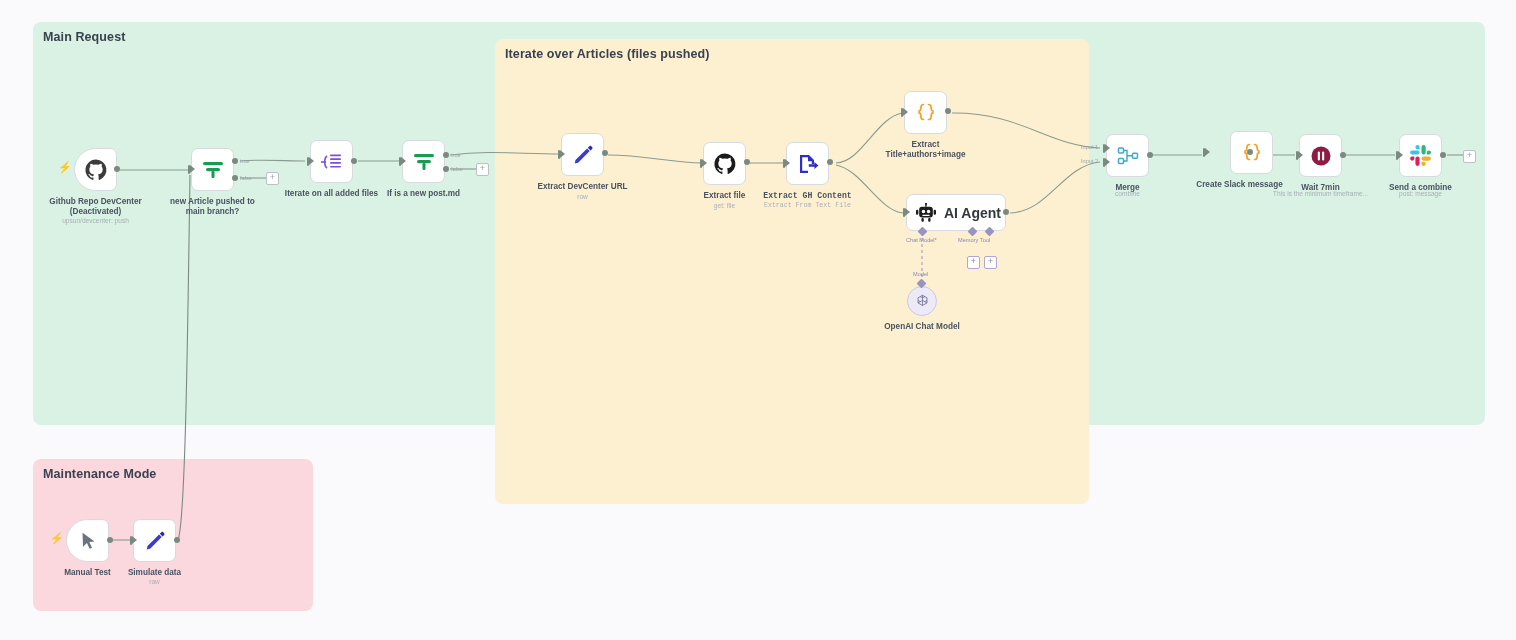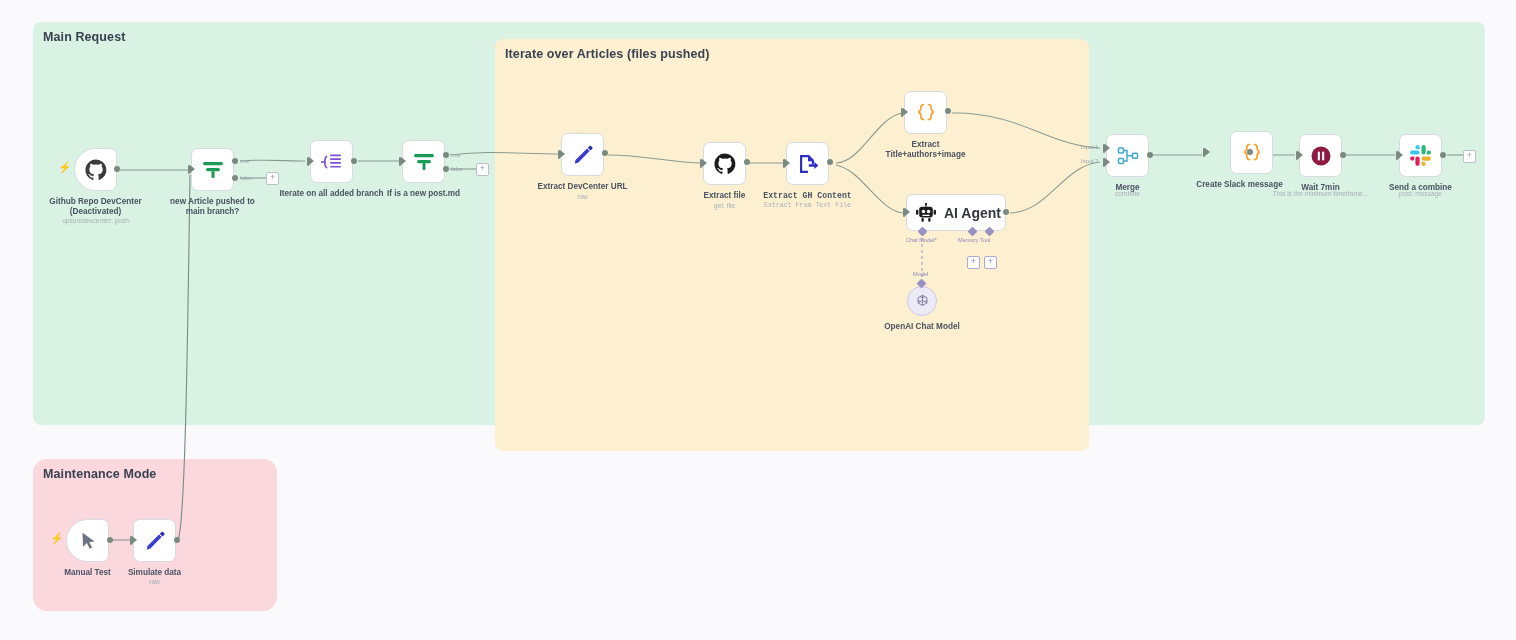--- a/index.html
+++ b/index.html
@@ -14,22 +14,22 @@
   #canvas{position:absolute;inset:0;}
 
   
   .group{position:absolute;border-radius:8px;}
   .group-title{
     position:absolute;top:8px;left:10px;
     font-size:12.5px;font-weight:700;color:#3a4250;
     letter-spacing:.1px;white-space:nowrap;
   }
   #group-main{left:33px;top:22px;width:1452px;height:403px;background:#d9f2e4;}
-  #group-iterate{left:495px;top:39px;width:594px;height:412px;background:#fdf0d1;}
-  #group-maint{left:33px;top:459px;width:244px;height:152px;background:#fad8de;border-radius:14px;}
+  #group-iterate{left:495px;top:39px;width:594px;height:465px;background:#fdf0d1;}
+  #group-maint{left:33px;top:459px;width:280px;height:152px;background:#fad8de;}
 
   
   svg#edges{position:absolute;inset:0;width:1516px;height:640px;pointer-events:none;}
   .edge{fill:none;stroke:#8a9a90;stroke-width:1.1px;}
   .edge-d{fill:none;stroke:#7b8a81;stroke-width:1.1px;}
   .edge-ai{fill:none;stroke:#9b92c4;stroke-width:1px;stroke-dasharray:3 3;}
 
   
   .node{position:absolute;}
   .box{
@@ -179,21 +179,21 @@
       <svg class="ic" width="26" height="24" viewBox="0 0 26 24">
         <path d="M2 12 h5" stroke="#7d4fd8" stroke-width="1.6" fill="none"></path>
         <path d="M8 6 C5 8 5 16 8 18" stroke="#7d4fd8" stroke-width="1.6" fill="none"></path>
         <rect x="11" y="4.5" width="11" height="1.7" rx=".8" fill="#7d4fd8"></rect>
         <rect x="11" y="8.3" width="11" height="1.7" rx=".8" fill="#7d4fd8"></rect>
         <rect x="11" y="12.1" width="11" height="1.7" rx=".8" fill="#7d4fd8"></rect>
         <rect x="11" y="15.9" width="11" height="1.7" rx=".8" fill="#7d4fd8"></rect>
       </svg>
     </div>
     <div class="dot" style="left:41px;top:18px;"></div>
-    <div class="label">Iterate on all added branch</div>
+    <div class="label">Iterate on all added files</div>
   </div>
 
   <div class="node" style="left:402px;top:140px;">
     <div class="inbar" style="left:-3px;top:17px;"></div>
     <div class="inarrow" style="left:-1px;top:17px;"></div>
     <div class="box">
       <svg class="ic" width="26" height="24" viewBox="0 0 26 24">
         <rect x="3" y="4" width="20" height="3.2" rx="1.6" fill="#1a9b55"></rect>
         <rect x="6" y="10" width="14" height="3.2" rx="1.6" fill="#1a9b55"></rect>
         <rect x="11.5" y="13" width="3" height="7" rx="1.2" fill="#1a9b55"></rect>

